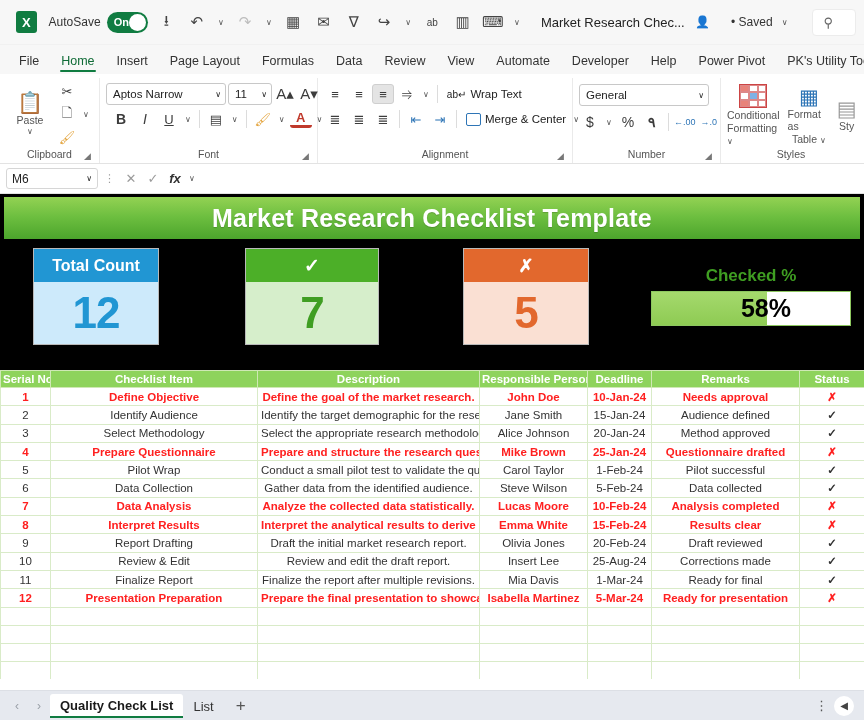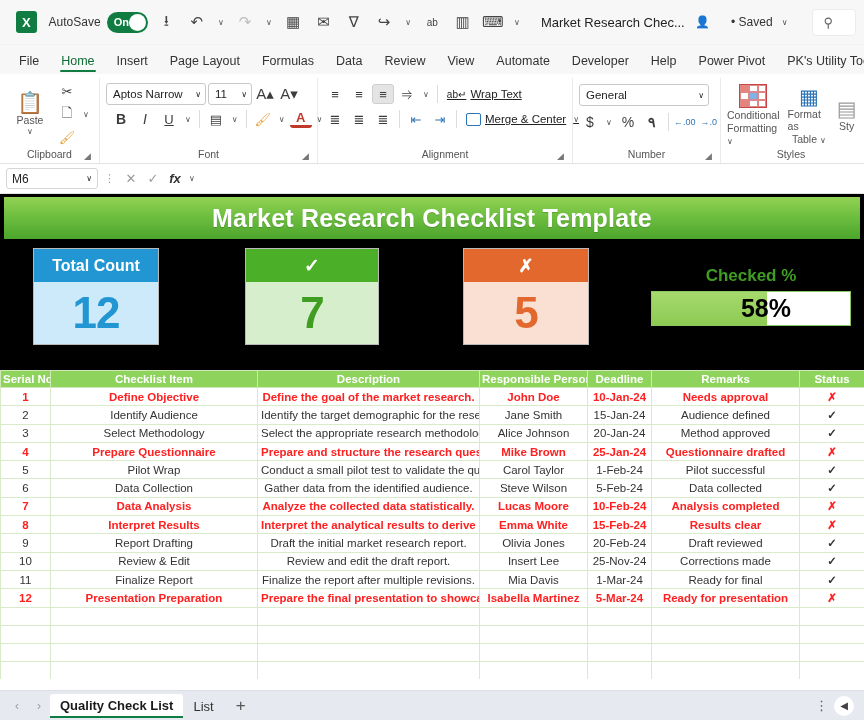--- a/index.html
+++ b/index.html
@@ -100,21 +100,21 @@
   .ico.pressed { background: #e4e4e4; border: 1px solid #cfcfcf; }
   .rowline { display: flex; align-items: center; gap: 2px; }
   .sel {
     height: 22px; border: 1px solid #c8c8c8; border-radius: 3px; background: #fff;
     display: flex; align-items: center; justify-content: space-between;
     padding: 0 4px 0 6px; font-size: 11.5px; color: #222; cursor: pointer;
   }
   .sep { width: 1px; height: 18px; background: #dcdcdc; margin: 0 3px; }
   .txtbtn {
     display: flex; align-items: center; gap: 4px; font-size: 11.5px; color: #222;
-    cursor: pointer; padding: 2px 4px; border-radius: 3px; white-space: nowrap; text-decoration: underline;
+    cursor: pointer; padding: 2px 4px; border-radius: 3px; white-space: nowrap;
   }
   .bluebox {
     width: 15px; height: 13px; border: 1.6px solid #2e75b6; border-radius: 2px;
     display: inline-block;
   }
   .styleicon {
     width: 28px; height: 24px; border: 1px solid #c44; display: grid;
     grid-template-columns: 1fr 1fr 1fr; grid-template-rows: 1fr 1fr 1fr;
   }
   .styleicon div { border: .5px solid #d88; }
@@ -299,21 +299,21 @@
       </div>
       <div class="rgroup-label">
         <span>Clipboard</span>
         <span class="dlg">◢</span>
       </div>
     </div>
 
     <div class="rgroup" style="width:218px">
       <div class="rgroup-body" style="flex-direction:column; align-items:flex-start; gap:4px; padding-top:3px">
         <div class="rowline">
-          <div class="sel" style="width:100px">
+          <div class="sel" style="width:120px">
             <span>Aptos Narrow</span>
             <span style="font-size:8px">∨</span>
           </div>
           <div class="sel" style="width:44px">
             <span>11</span>
             <span style="font-size:8px">∨</span>
           </div>
           <div class="ico" style="font-size:15px">A▴</div>
           <div class="ico" style="font-size:15px">A▾</div>
         </div>
@@ -569,21 +569,21 @@
             <td>Olivia Jones</td>
             <td>20-Feb-24</td>
             <td>Draft reviewed</td>
             <td class="st-ok">✓</td>
           </tr>
           <tr>
             <td>10</td>
             <td>Review &amp; Edit</td>
             <td class="c-desc">Review and edit the draft report.</td>
             <td>Insert Lee</td>
-            <td>25-Nov-24</td>
+            <td>25-Aug-24</td>
             <td>Corrections made</td>
             <td class="st-ok">✓</td>
           </tr>
           <tr>
             <td>11</td>
             <td>Finalize Report</td>
             <td class="c-desc">Finalize the report after multiple revisions.</td>
             <td>Mia Davis</td>
             <td>1-Mar-24</td>
             <td>Ready for final</td>

